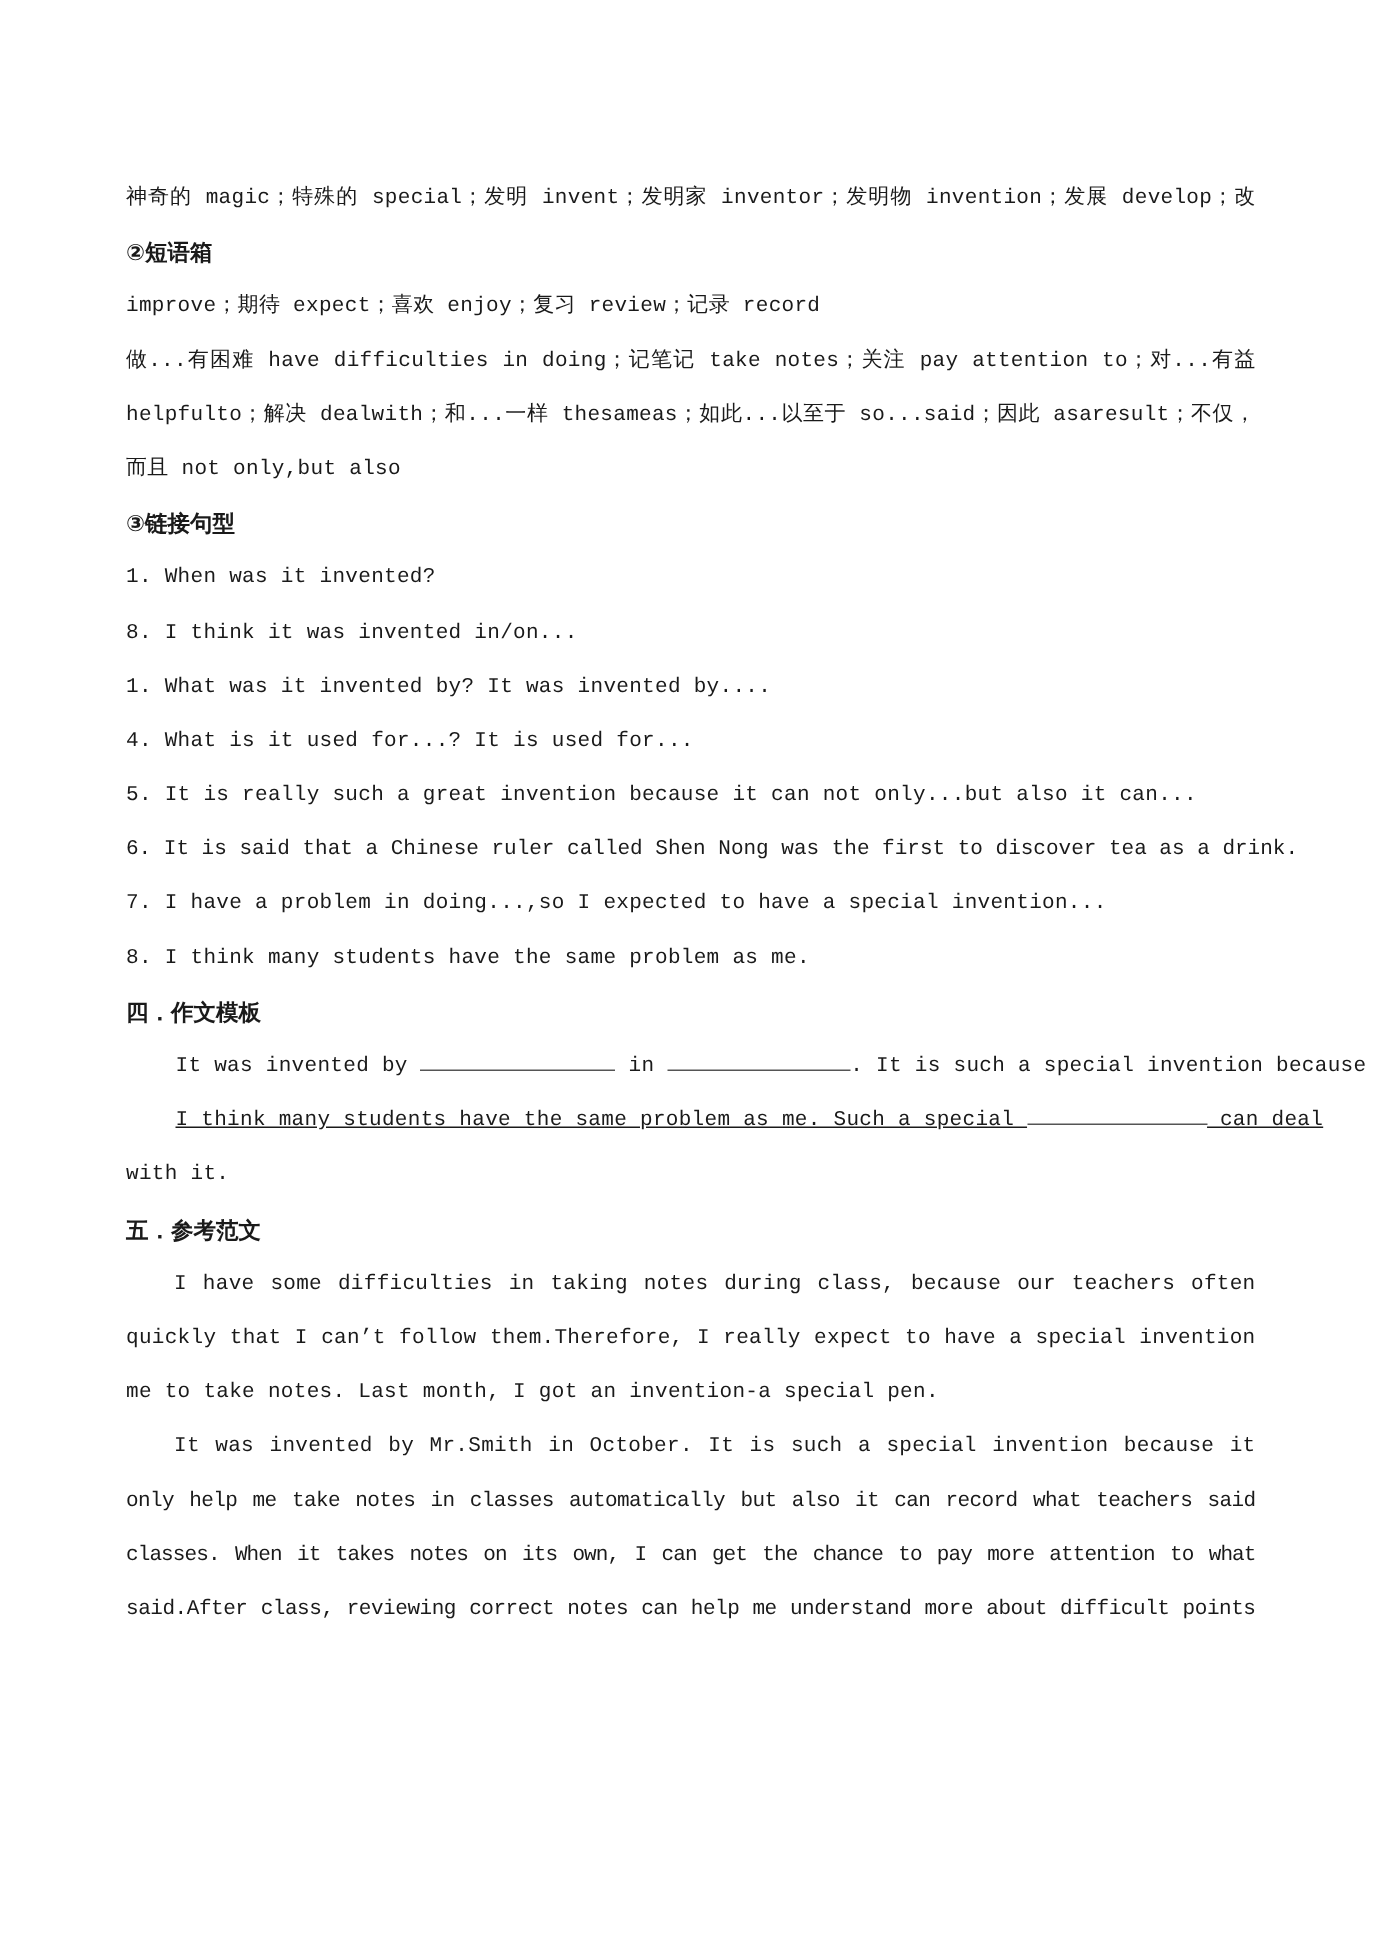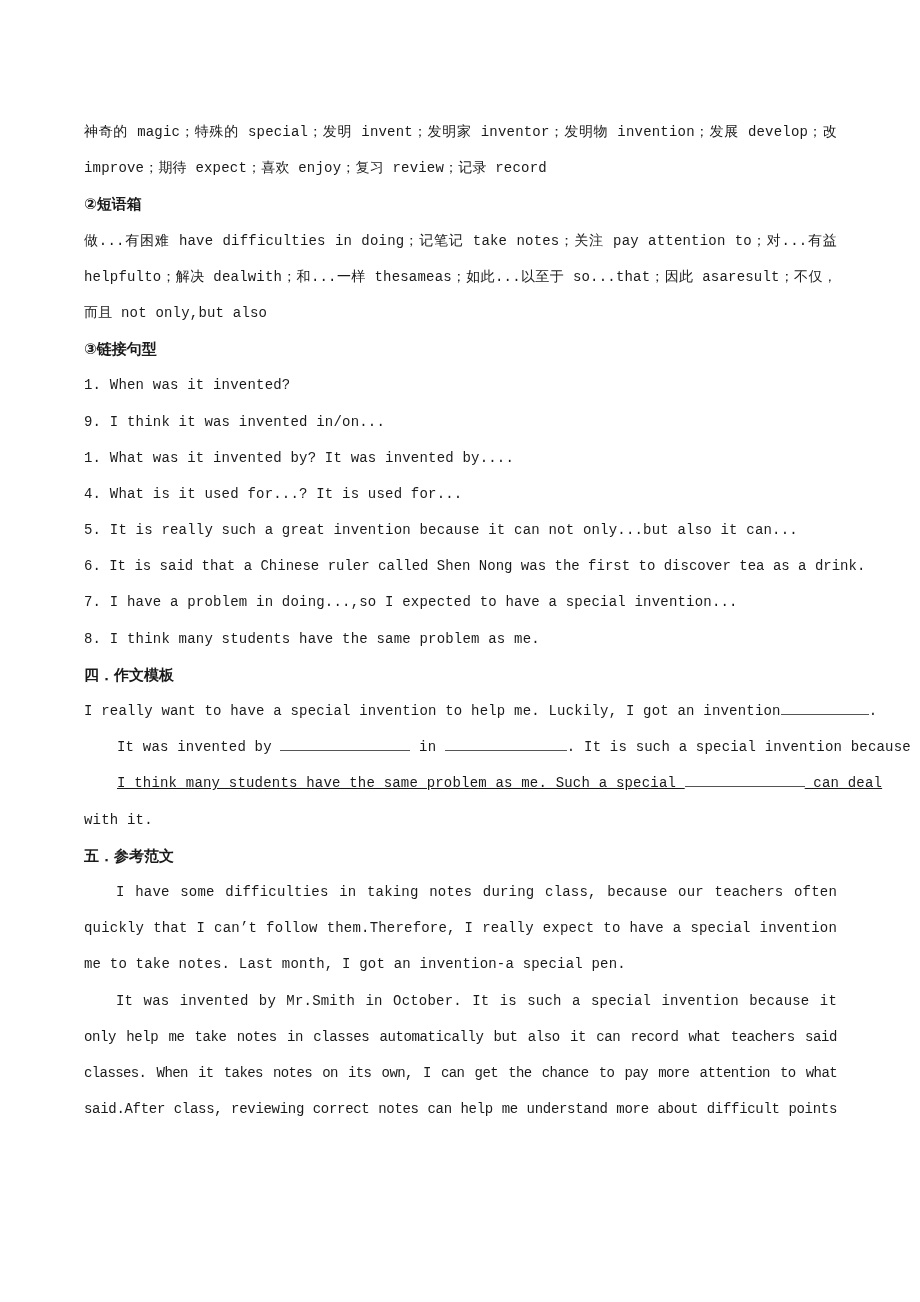--- a/index.html
+++ b/index.html
@@ -16,41 +16,38 @@
     .heading { font-family: "DejaVu Sans", "Liberation Sans", sans-serif; font-weight: bold; font-size: 15px; }
     .indent { padding-left: 32px; }
     .blank { display: inline-block; border-bottom: 1px solid #555; height: 14px; vertical-align: baseline; }
   </style>
 </head>
 <body>
 
 <div class="page">
 
   <div class="wrapline mono">神奇的 magic；特殊的 special；发明 invent；发明家 inventor；发明物 invention；发展 develop；改善</div>
+  <div class="line heading">②短语箱</div>
+
   <div class="line mono">improve；期待 expect；喜欢 enjoy；复习 review；记录 record</div>
-
-  <div class="line heading">②短语箱</div>
   <div class="wrapline mono">做...有困难 have difficulties in doing；记笔记 take notes；关注 pay attention to；对...有益 be</div>
-  <div class="wrapline mono">helpfulto；解决 dealwith；和...一样 thesameas；如此...以至于 so...that；因此 asaresult；不仅，</div>
+  <div class="wrapline mono">helpfulto；解决 dealwith；和...一样 thesameas；如此...以至于 so...said；因此 asaresult；不仅，</div>
   <div class="line mono">而且 not only,but also</div>
 
   <div class="line heading">③链接句型</div>
   <div class="line mono">1. When was it invented?</div>
-  <div class="line mono">9. I think it was invented in/on...</div>
+  <div class="line mono">8. I think it was invented in/on...</div>
   <div class="line mono">1. What was it invented by?  It was invented by....</div>
   <div class="line mono">4. What is it used for...? It is used for...</div>
   <div class="line mono">5. It is really such a great invention because it can not only...but also it can...</div>
   <div class="line mono" style="letter-spacing:0;">6. It is said that a Chinese ruler called Shen Nong was the first to discover tea as a drink.</div>
   <div class="line mono">7. I have a problem in doing...,so I expected to have a special invention...</div>
   <div class="line mono">8. I think many students have the same problem as me.</div>
 
   <div class="line heading">四．作文模板</div>
-  <div class="line mono">
-    <span>I really want to have a special invention to help me. Luckily, I got an invention</span><span class="blank" style="width:88px;"></span><span>.</span>
-  </div>
   <div class="line mono" style="padding-left:33px;">
     <span>It was invented by </span><span class="blank" style="width:130px;"></span><span> in </span><span class="blank" style="width:122px;"></span><span>. It is such a special invention because</span>
   </div>
   <div class="line mono" style="padding-left:33px;text-decoration:underline;">
     <span>I think many students have the same problem as me. Such a special </span><span class="blank" style="width:120px;"></span><span> can deal</span>
   </div>
   <div class="line mono">with it.</div>
 
   <div class="line heading">五．参考范文</div>
   <div class="wrapline mono indent">I have some difficulties in taking notes during class, because our teachers often speak so</div>

